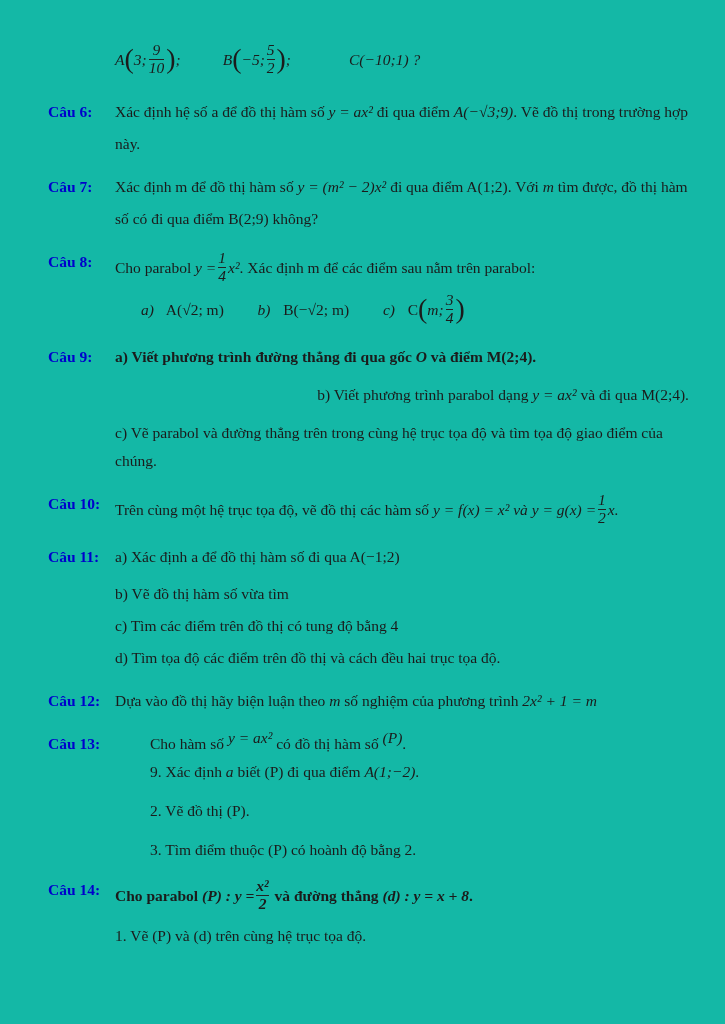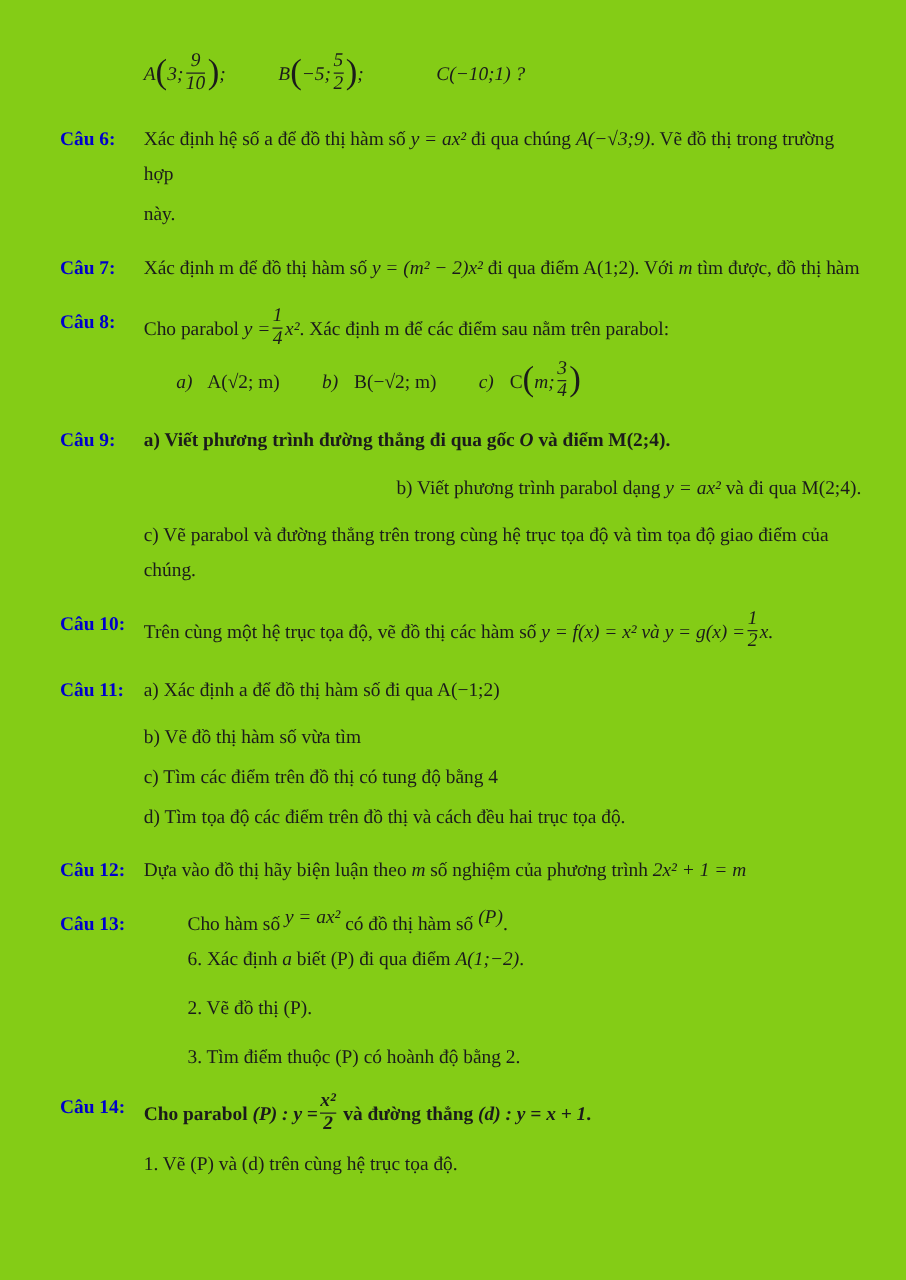--- a/index.html
+++ b/index.html
@@ -5,21 +5,21 @@
   html, body {
     margin: 0;
     padding: 0;
     background: #ffffff;
   }
   .page {
     width: 725px;
     height: 1024px;
     box-sizing: border-box;
     padding: 40px 36px 0 48px;
-    background: #84cc16;
+    background: #14b8a6;
     font-family: "Liberation Serif", serif;
     font-size: 15.5px;
     color: #1b1b1b;
     overflow: hidden;
   }
   .q {
     display: flex;
     align-items: flex-start;
     margin-bottom: 11px;
   }
@@ -88,38 +88,41 @@
       </div>
     </div>
   </div>
 
   <div class="q">
     <div class="q-label">Câu 6:</div>
     <div class="q-body">
       <div class="line">
         <span>Xác định hệ số a để đồ thị hàm số</span>
         <span class="math">y = ax²</span>
-        <span>đi qua chúng</span>
+        <span>đi qua điểm</span>
         <span class="math">A(−√3;9)</span><span>. Vẽ đồ thị trong trường hợp</span>
       </div>
       <div class="line">
         <span>này.</span>
       </div>
     </div>
   </div>
 
   <div class="q">
     <div class="q-label">Câu 7:</div>
     <div class="q-body">
       <div class="line">
         <span>Xác định m để đồ thị hàm số</span>
         <span class="math">y = (m² − 2)x²</span>
         <span>đi qua điểm A(1;2). Với</span>
         <span class="math">m</span>
         <span>tìm được, đồ thị hàm</span>
+      </div>
+      <div class="line">
+        <span>số có đi qua điểm B(2;9) không?</span>
       </div>
     </div>
   </div>
 
   <div class="q">
     <div class="q-label">Câu 8:</div>
     <div class="q-body">
       <div class="line tall">
         <span>Cho parabol</span>
         <span class="math"><span>y =</span><span class="frac">
@@ -214,21 +217,21 @@
   <div class="q" style="margin-bottom:8px;gap:35px;">
     <div class="q-label">Câu 13:</div>
     <div class="q-body">
       <div class="line" style="margin-bottom:0;">
         <span>Cho hàm số</span>
         <span class="math raised">y = ax²</span>
         <span>có đồ thị hàm số</span>
         <span class="math raised">(P)</span><span>.</span>
       </div>
       <div class="line" style="margin-bottom:11px;">
-        <span>6. Xác định</span>
+        <span>9. Xác định</span>
         <span class="math">a</span>
         <span>biết (P) đi qua điểm</span>
         <span class="math">A(1;−2)</span><span>.</span>
       </div>
       <div class="line" style="margin-bottom:11px;">
         <span>2. Vẽ đồ thị (P).</span>
       </div>
       <div class="line">
         <span>3. Tìm điểm thuộc (P) có hoành độ bằng 2.</span>
       </div>
@@ -238,21 +241,21 @@
   <div class="q">
     <div class="q-label">Câu 14:</div>
     <div class="q-body">
       <div class="line tall" style="margin-bottom:6px;font-weight:bold;">
         <span>Cho parabol</span>
         <span class="math"><span>(P) : y =</span><span class="frac">
               <span class="num">x²</span>
               <span class="den">2</span>
             </span></span>
         <span>và đường thẳng</span>
-        <span class="math">(d) : y = x + 1</span><span>.</span>
+        <span class="math">(d) : y = x + 8</span><span>.</span>
       </div>
       <div class="line" style="margin-bottom:11px;">
         <span>1. Vẽ (P) và (d) trên cùng hệ trục tọa độ.</span>
       </div>
 
     </div>
   </div>
 
 </div>
 

